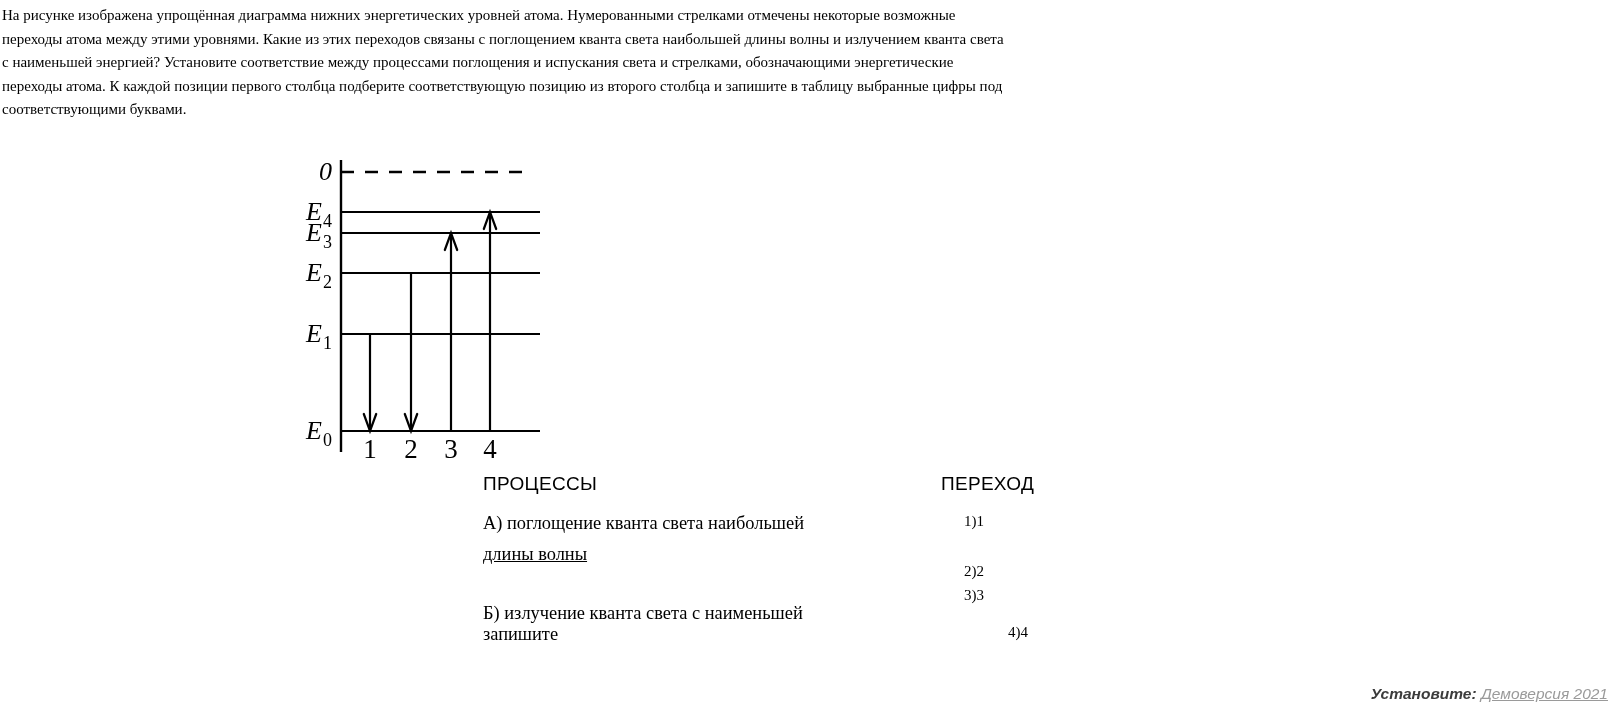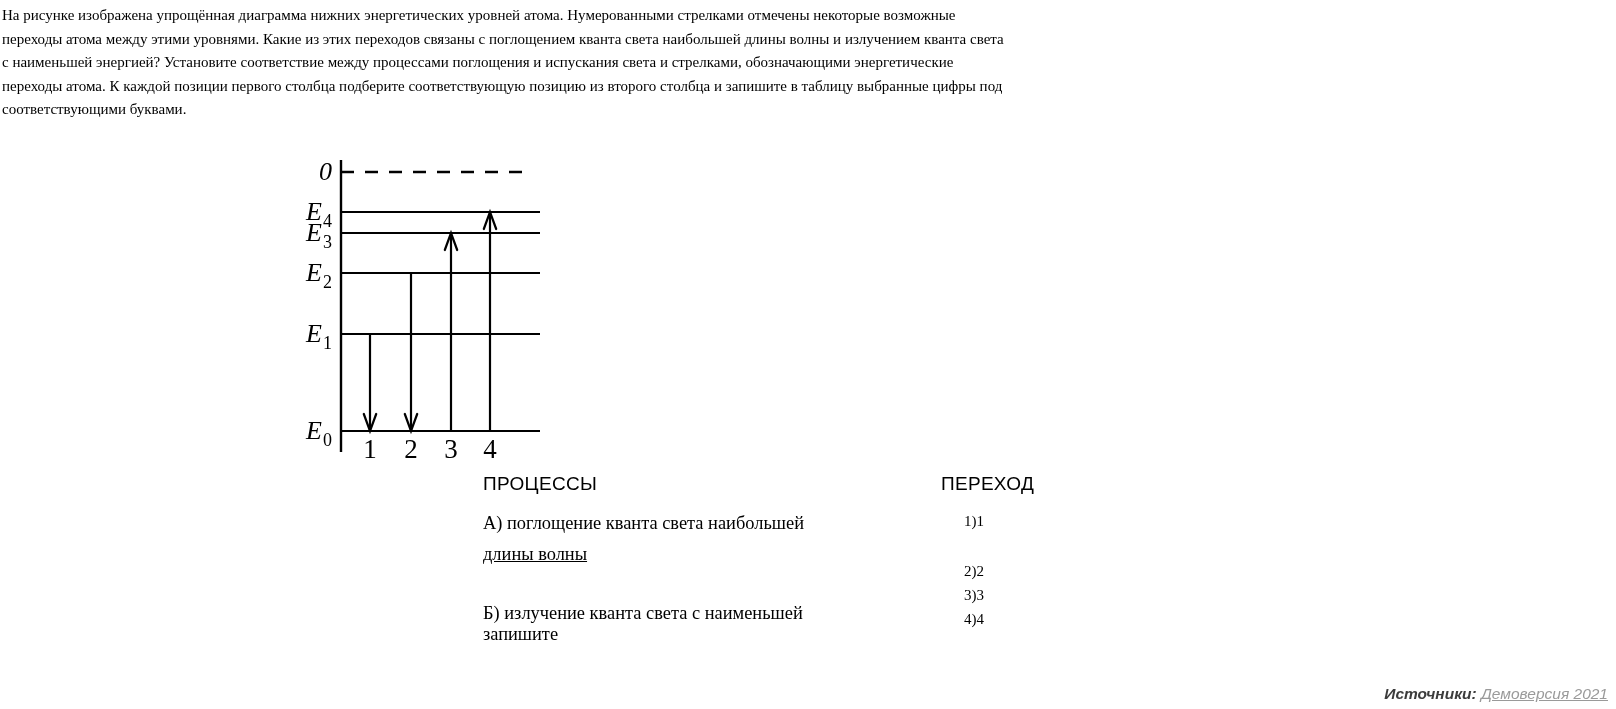--- a/index.html
+++ b/index.html
@@ -77,21 +77,21 @@
   .trans-line {
     position: absolute;
     left: 481px;
     font-family: "Liberation Serif", "DejaVu Serif", serif;
     font-size: 15px;
     white-space: nowrap;
   }
   .trans-line.l0 { top: 40px; }
   .trans-line.l1 { top: 77px; margin-top: 13px; }
   .trans-line.l2 { top: 114px; }
-  .trans-line.l3 { top: 138px; }
+  .trans-line.l3 { top: 151px; margin-left: 44px; }
 
   
   .source {
     position: absolute;
     right: 8px;
     bottom: 6px;
     font-family: "Liberation Sans", "DejaVu Sans", sans-serif;
     font-size: 15.5px;
     font-style: italic;
     white-space: nowrap;
@@ -149,17 +149,17 @@
     <div class="proc-line l2">Б) излучение кванта света с наименьшей</div>
     <div class="proc-line l3">запишите</div>
 
     <div class="trans-line l0">1)1</div>
     <div class="trans-line l1">2)2</div>
     <div class="trans-line l2">3)3</div>
     <div class="trans-line l3">4)4</div>
   </div>
 
   <div class="source">
-    <span class="label">Источники:</span>
+    <span class="label">Установите:</span>
     <span class="value">Демоверсия 2021</span>
   </div>
 
 </div>
 
 </body></html>

